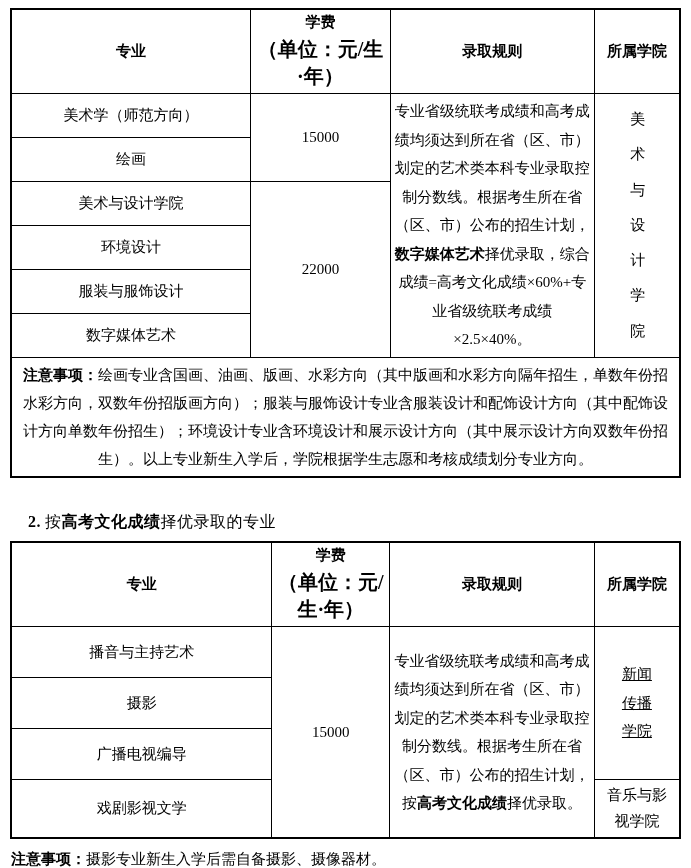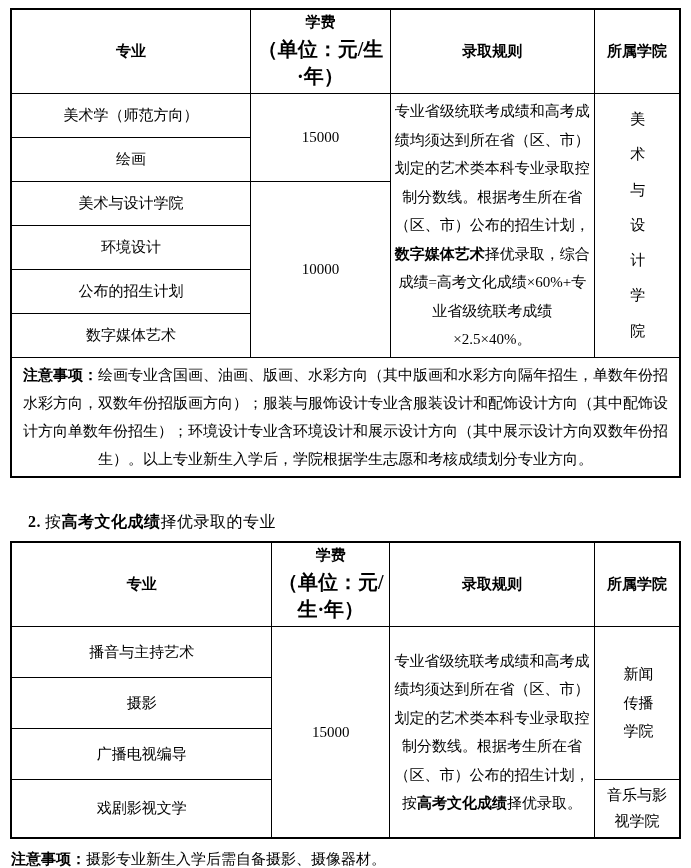--- a/index.html
+++ b/index.html
@@ -63,21 +63,22 @@
     margin: 0 auto;
     word-break: break-all;
     line-height: 2.35;
     text-align: right;
   }
   .wrap-2 {
     width: 2.2em;
     margin: 12px auto;
     word-break: break-all;
     line-height: 1.9;
-    text-align: right;
+    text-align: center;
+    text-decoration: underline;
   }
   .wrap-4 {
     width: 4.3em;
     margin: 0 auto;
     word-break: break-all;
     line-height: 1.7;
     text-align: center;
   }
   .heading-2 { margin-top: 34px; }
   .note-para {
@@ -120,27 +121,27 @@
         </td>
         <td rowspan="6">
           <div class="v-text">美术与设计学院</div>
         </td>
       </tr>
       <tr class="t1-data">
         <td>绘画</td>
       </tr>
       <tr class="t1-data">
         <td>美术与设计学院</td>
-        <td rowspan="4">10000</td>
+        <td rowspan="4">22000</td>
       </tr>
       <tr class="t1-data">
         <td>环境设计</td>
       </tr>
       <tr class="t1-data">
-        <td>公布的招生计划</td>
+        <td>服装与服饰设计</td>
       </tr>
       <tr class="t1-data">
         <td>数字媒体艺术</td>
       </tr>
       <tr>
         <td colspan="4" class="note-cell">
           <span class="b">注意事项：</span><span>绘画专业含国画、油画、版画、水彩方向（其中版画和水彩方向隔年招生，单数年份招水彩方向，双数年份招版画方向）；服装与服饰设计专业含服装设计和配饰设计方向（其中配饰设计方向单数年份招生）；环境设计专业含环境设计和展示设计方向（其中展示设计方向双数年份招生）。以上专业新生入学后，学院根据学生志愿和考核成绩划分专业方向。</span>
         </td>
       </tr>
     </tbody>

